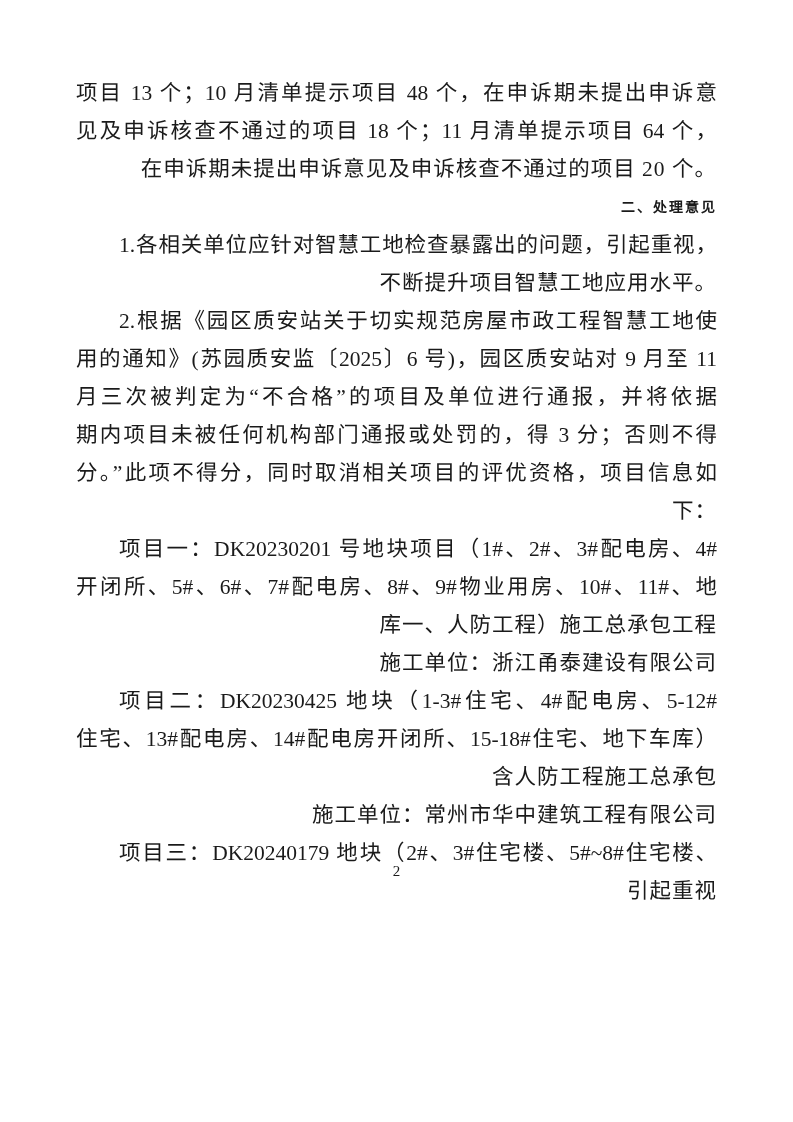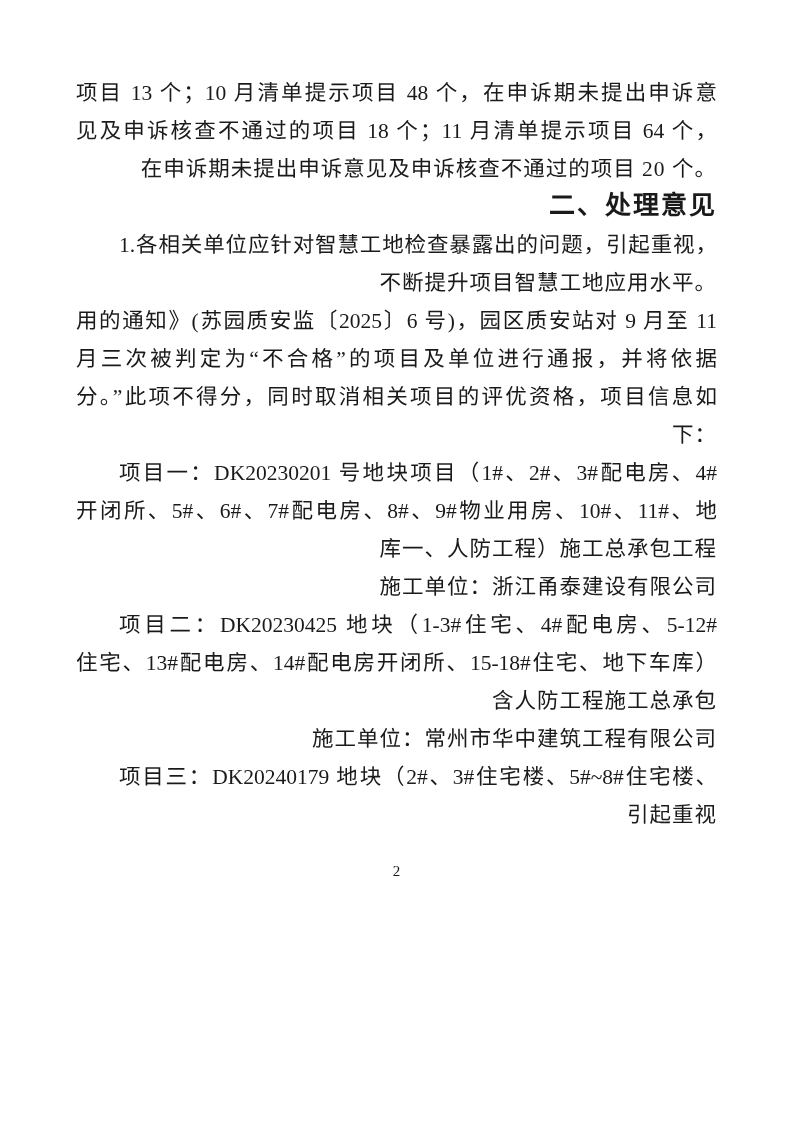--- a/index.html
+++ b/index.html
@@ -36,23 +36,23 @@
     letter-spacing: 0;
     text-align: justify;
     text-align-last: justify;
   }
   
   .line.ind {
     text-indent: 2em;
   }
   
   .line.heading {
-    font-family: Liberation Mono, monospace;
+    font-family: Liberation Sans, sans-serif;
     font-weight: 700;
-    font-size: 26px;
+    font-size: 14px;
     letter-spacing: 2px;
   }
   .page-number {
     position: absolute;
     bottom: 52px;
     left: 0;
     right: 0;
     text-align: center;
     font-size: 15px;
     font-family: "Liberation Serif", "DejaVu Serif", serif;
@@ -63,22 +63,24 @@
 <body>
 
 <div class="page">
   <div class="content">
     <div class="line j">项目 13 个；10 月清单提示项目 48 个，在申诉期未提出申诉意</div>
     <div class="line j">见及申诉核查不通过的项目 18 个；11 月清单提示项目 64 个，</div>
     <div class="line">在申诉期未提出申诉意见及申诉核查不通过的项目 20 个。</div>
     <div class="line heading ind">二、处理意见</div>
     <div class="line j ind">1.各相关单位应针对智慧工地检查暴露出的问题，引起重视，</div>
     <div class="line">不断提升项目智慧工地应用水平。</div>
+    <div class="line j ind">2.根据《园区质安站关于切实规范房屋市政工程智慧工地使</div>
     <div class="line j">用的通知》(苏园质安监〔2025〕6 号)，园区质安站对 9 月至 11</div>
     <div class="line j">月三次被判定为“不合格”的项目及单位进行通报，并将依据</div>
+    <div class="line j">期内项目未被任何机构部门通报或处罚的，得 3 分；否则不得</div>
     <div class="line j">分。”此项不得分，同时取消相关项目的评优资格，项目信息如</div>
     <div class="line">下：</div>
     <div class="line j ind">项目一：DK20230201 号地块项目（1#、2#、3#配电房、4#</div>
     <div class="line j">开闭所、5#、6#、7#配电房、8#、9#物业用房、10#、11#、地</div>
     <div class="line">库一、人防工程）施工总承包工程</div>
     <div class="line ind">施工单位：浙江甬泰建设有限公司</div>
     <div class="line j ind">项目二：DK20230425 地块（1-3#住宅、4#配电房、5-12#</div>
     <div class="line j">住宅、13#配电房、14#配电房开闭所、15-18#住宅、地下车库）</div>
     <div class="line">含人防工程施工总承包</div>
     <div class="line ind">施工单位：常州市华中建筑工程有限公司</div>

